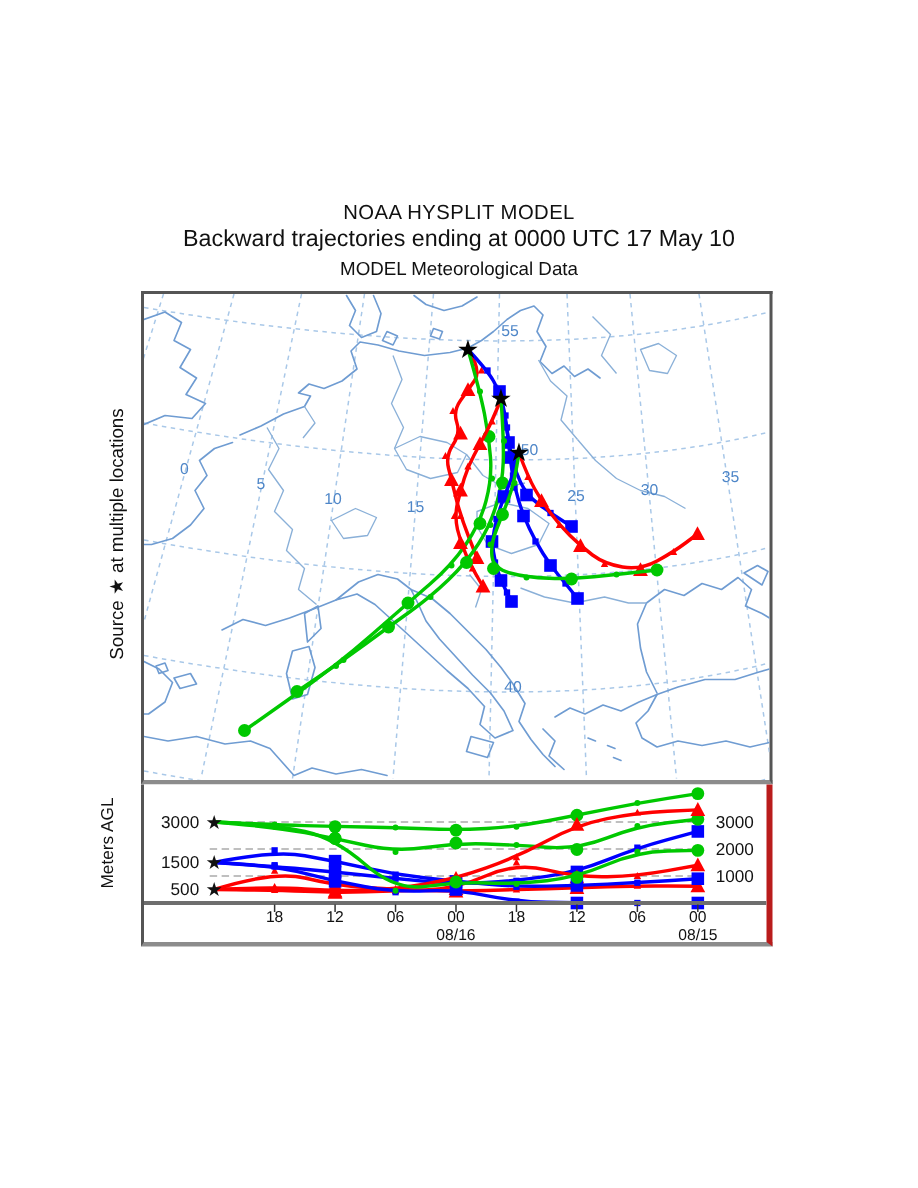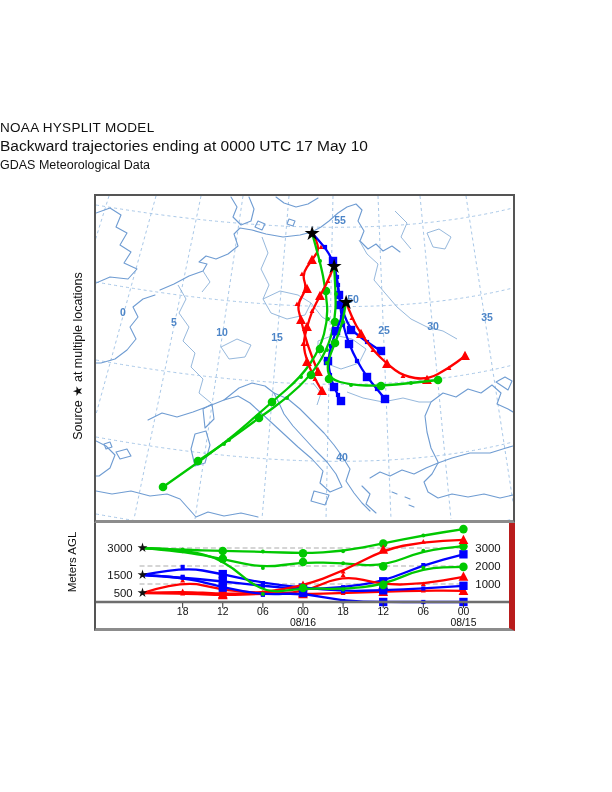--- a/index.html
+++ b/index.html
@@ -1,45 +1,45 @@
 <!DOCTYPE html>
 <html><head>
 <meta charset="utf-8">
 <style>
   html,body{margin:0;padding:0;}
   body{
     width:612px;height:792px;position:relative;background:#ffffff;
     font-family:"Liberation Sans", sans-serif;color:#111;overflow:hidden;
   }
   .abs{position:absolute;}
-  #title-block{left:0;top:120px;width:612px;}
+  #title-block{left:0;top:134px;width:612px;text-align:center;}
   #title-line1{display:block;font-size:13.5px;letter-spacing:.3px;}
   #title-line2{display:block;font-size:15.5px;margin-top:2px;}
   #title-line3{display:block;font-size:12.5px;margin-top:3px;}
   #map-panel{
     left:94px;top:194px;width:421px;height:329px;box-sizing:border-box;
-    border:2px solid #555;border-bottom:3px solid #8c8c8c;background:#fff;font-weight:bold;
+    border:2px solid #555;border-bottom:3px solid #8c8c8c;background:#fff;
   }
   #agl-panel{
     left:94px;top:523px;width:421px;height:108px;box-sizing:border-box;
-    border-left:2px solid #555;border-right:6px solid #b91c1c;
+    border-left:2px solid #555;border-right:4px solid #b91c1c;
     border-bottom:3px solid #8c8c8c;background:#fff;
   }
   #map-panel svg,#agl-panel svg{display:block;width:100%;height:100%;}
   .vlabel{transform:rotate(-90deg);text-align:center;white-space:nowrap;}
   #source-label{left:-72px;top:348px;width:300px;height:16px;font-size:12.5px;}
   #agl-label{left:14px;top:554px;width:120px;height:16px;font-size:11.5px;}
 </style>
 </head>
 <body>
 
 <div class="abs" id="title-block">
   <span id="title-line1">NOAA HYSPLIT MODEL</span>
   <span id="title-line2">Backward trajectories ending at 0000 UTC 17 May 10</span>
-  <span id="title-line3">GDAS Meteorological Data</span>
+  <span id="title-line3">MODEL Meteorological Data</span>
 </div>
 
 <div class="abs vlabel" id="source-label">Source ★ at multiple locations</div>
 <div class="abs vlabel" id="agl-label">Meters AGL</div>
 
 <div class="abs" id="map-panel">
   <svg id="map-svg" viewBox="96 196 417 324" preserveAspectRatio="none">
 
     <g stroke="#a9c8e8" stroke-width="1" fill="none" stroke-dasharray="3,3">
       <path d="M109 196 L95 241"></path>

